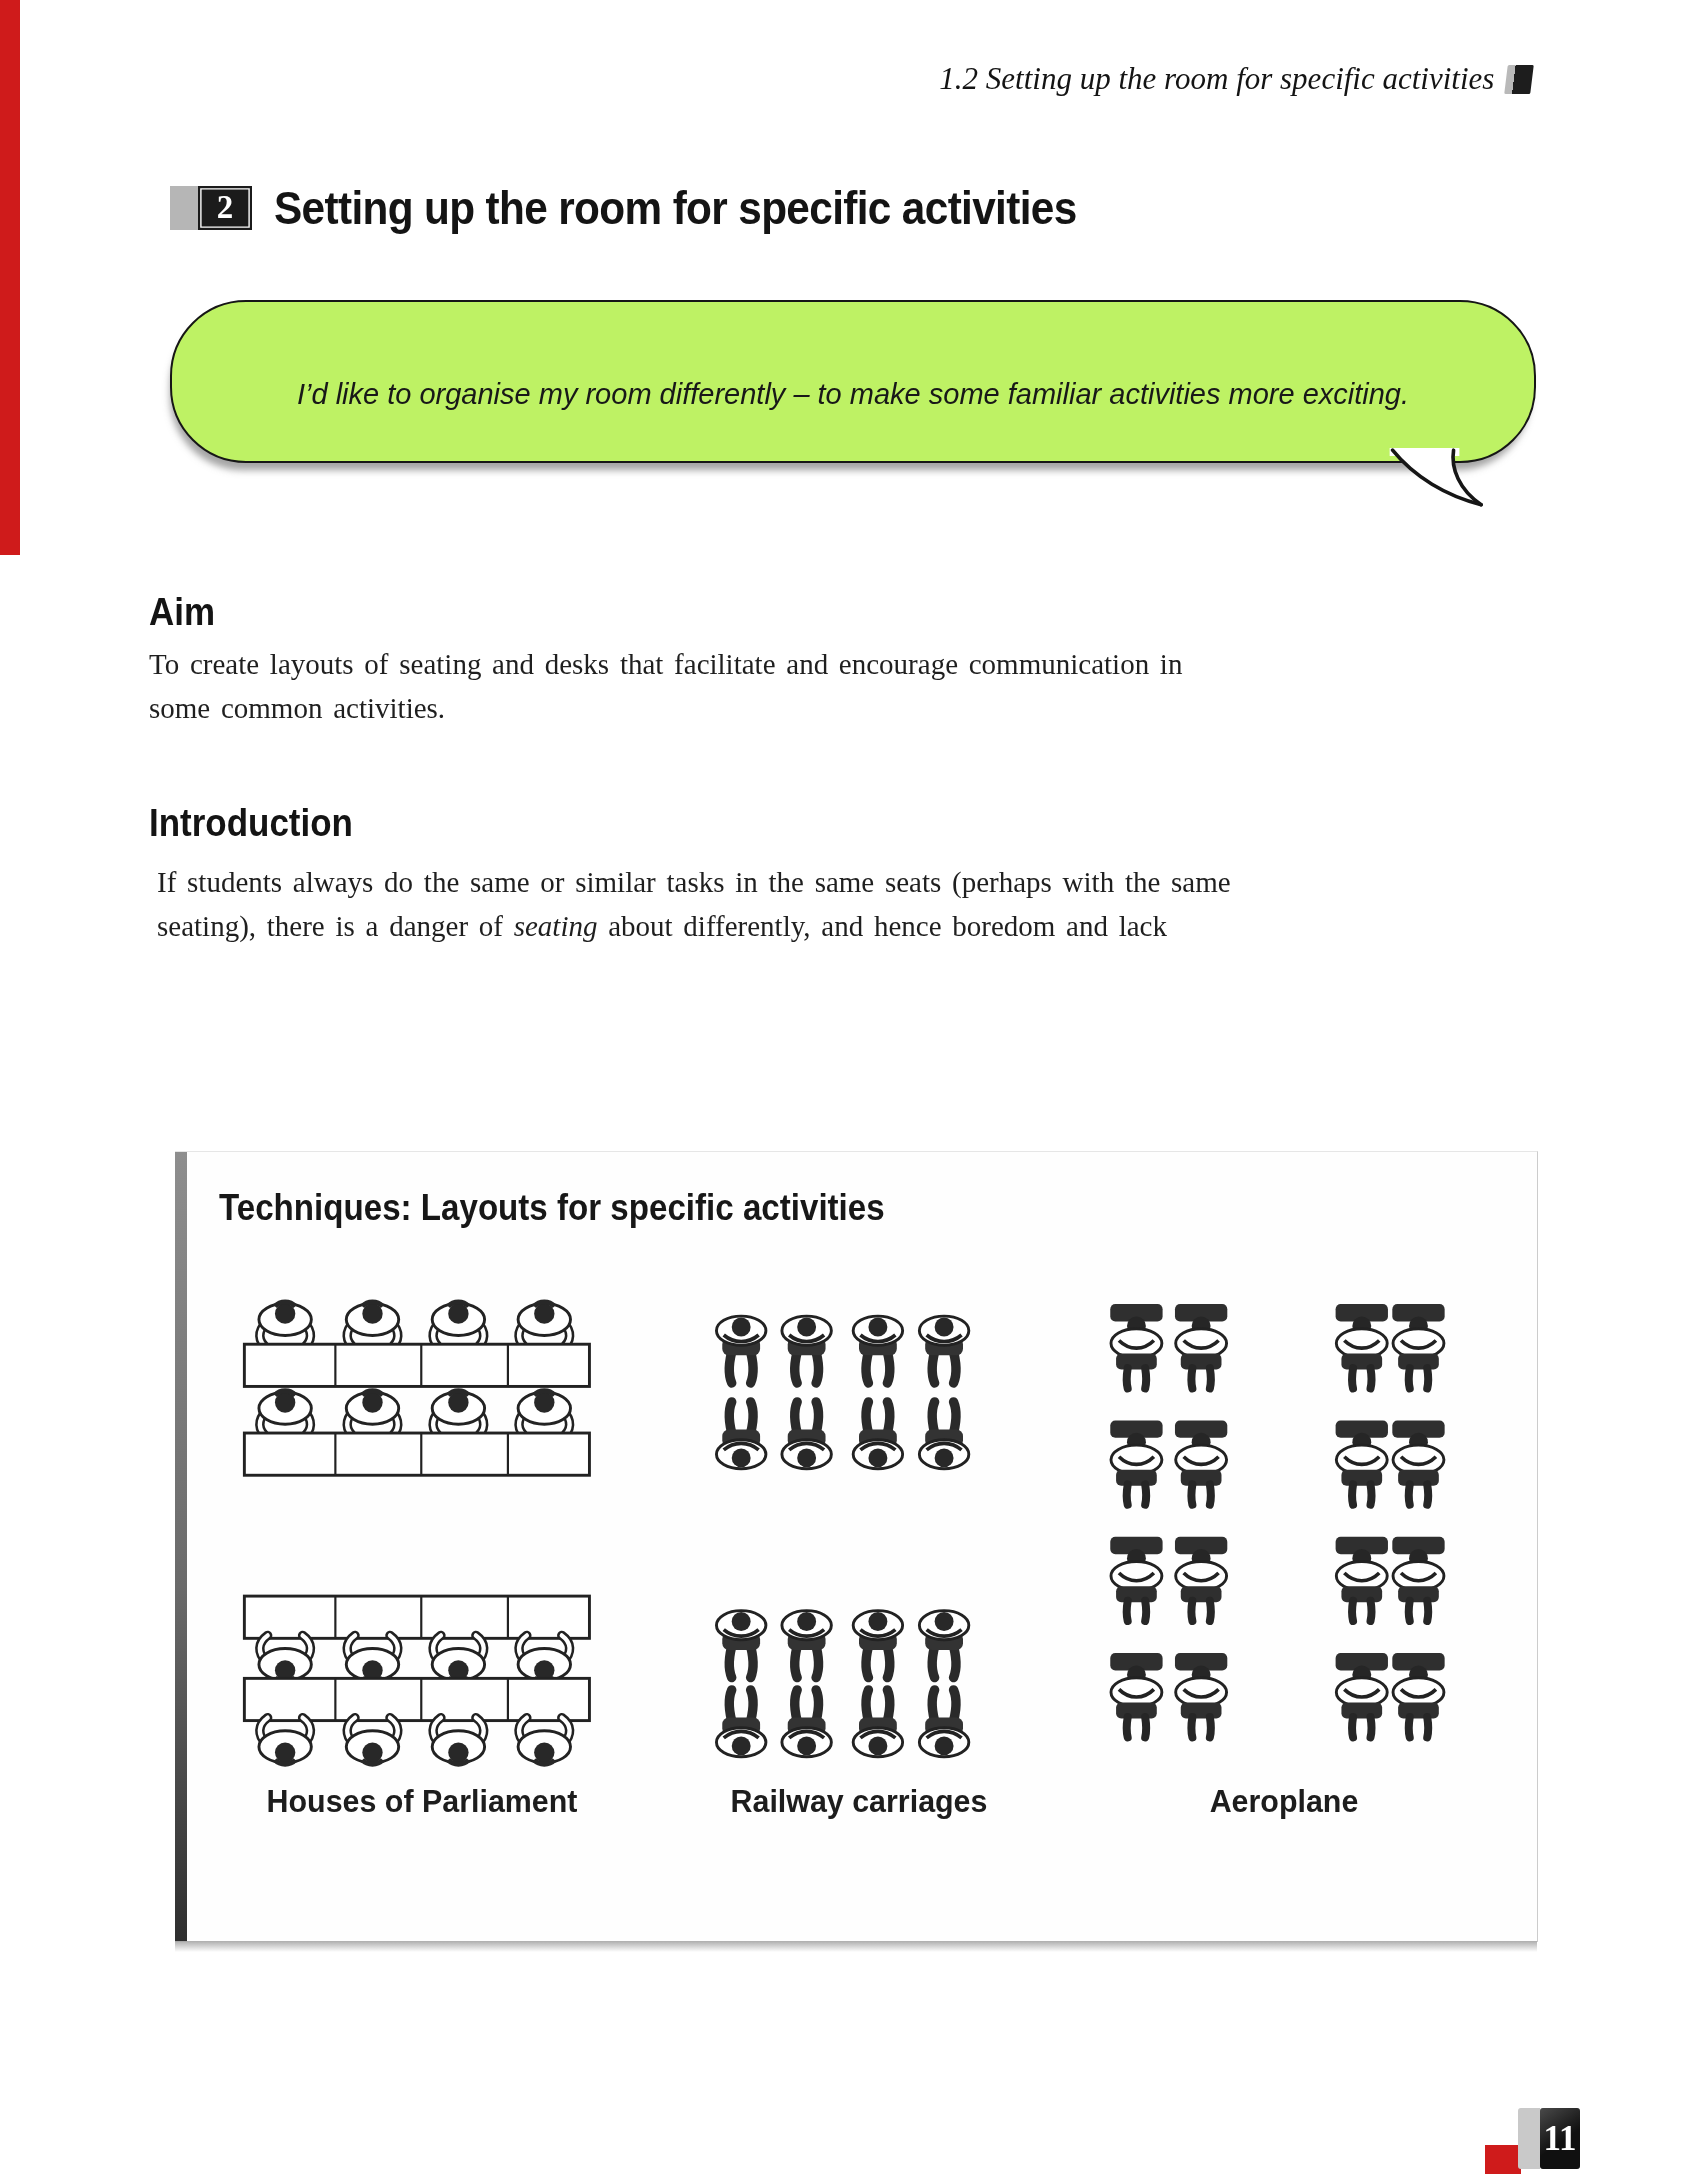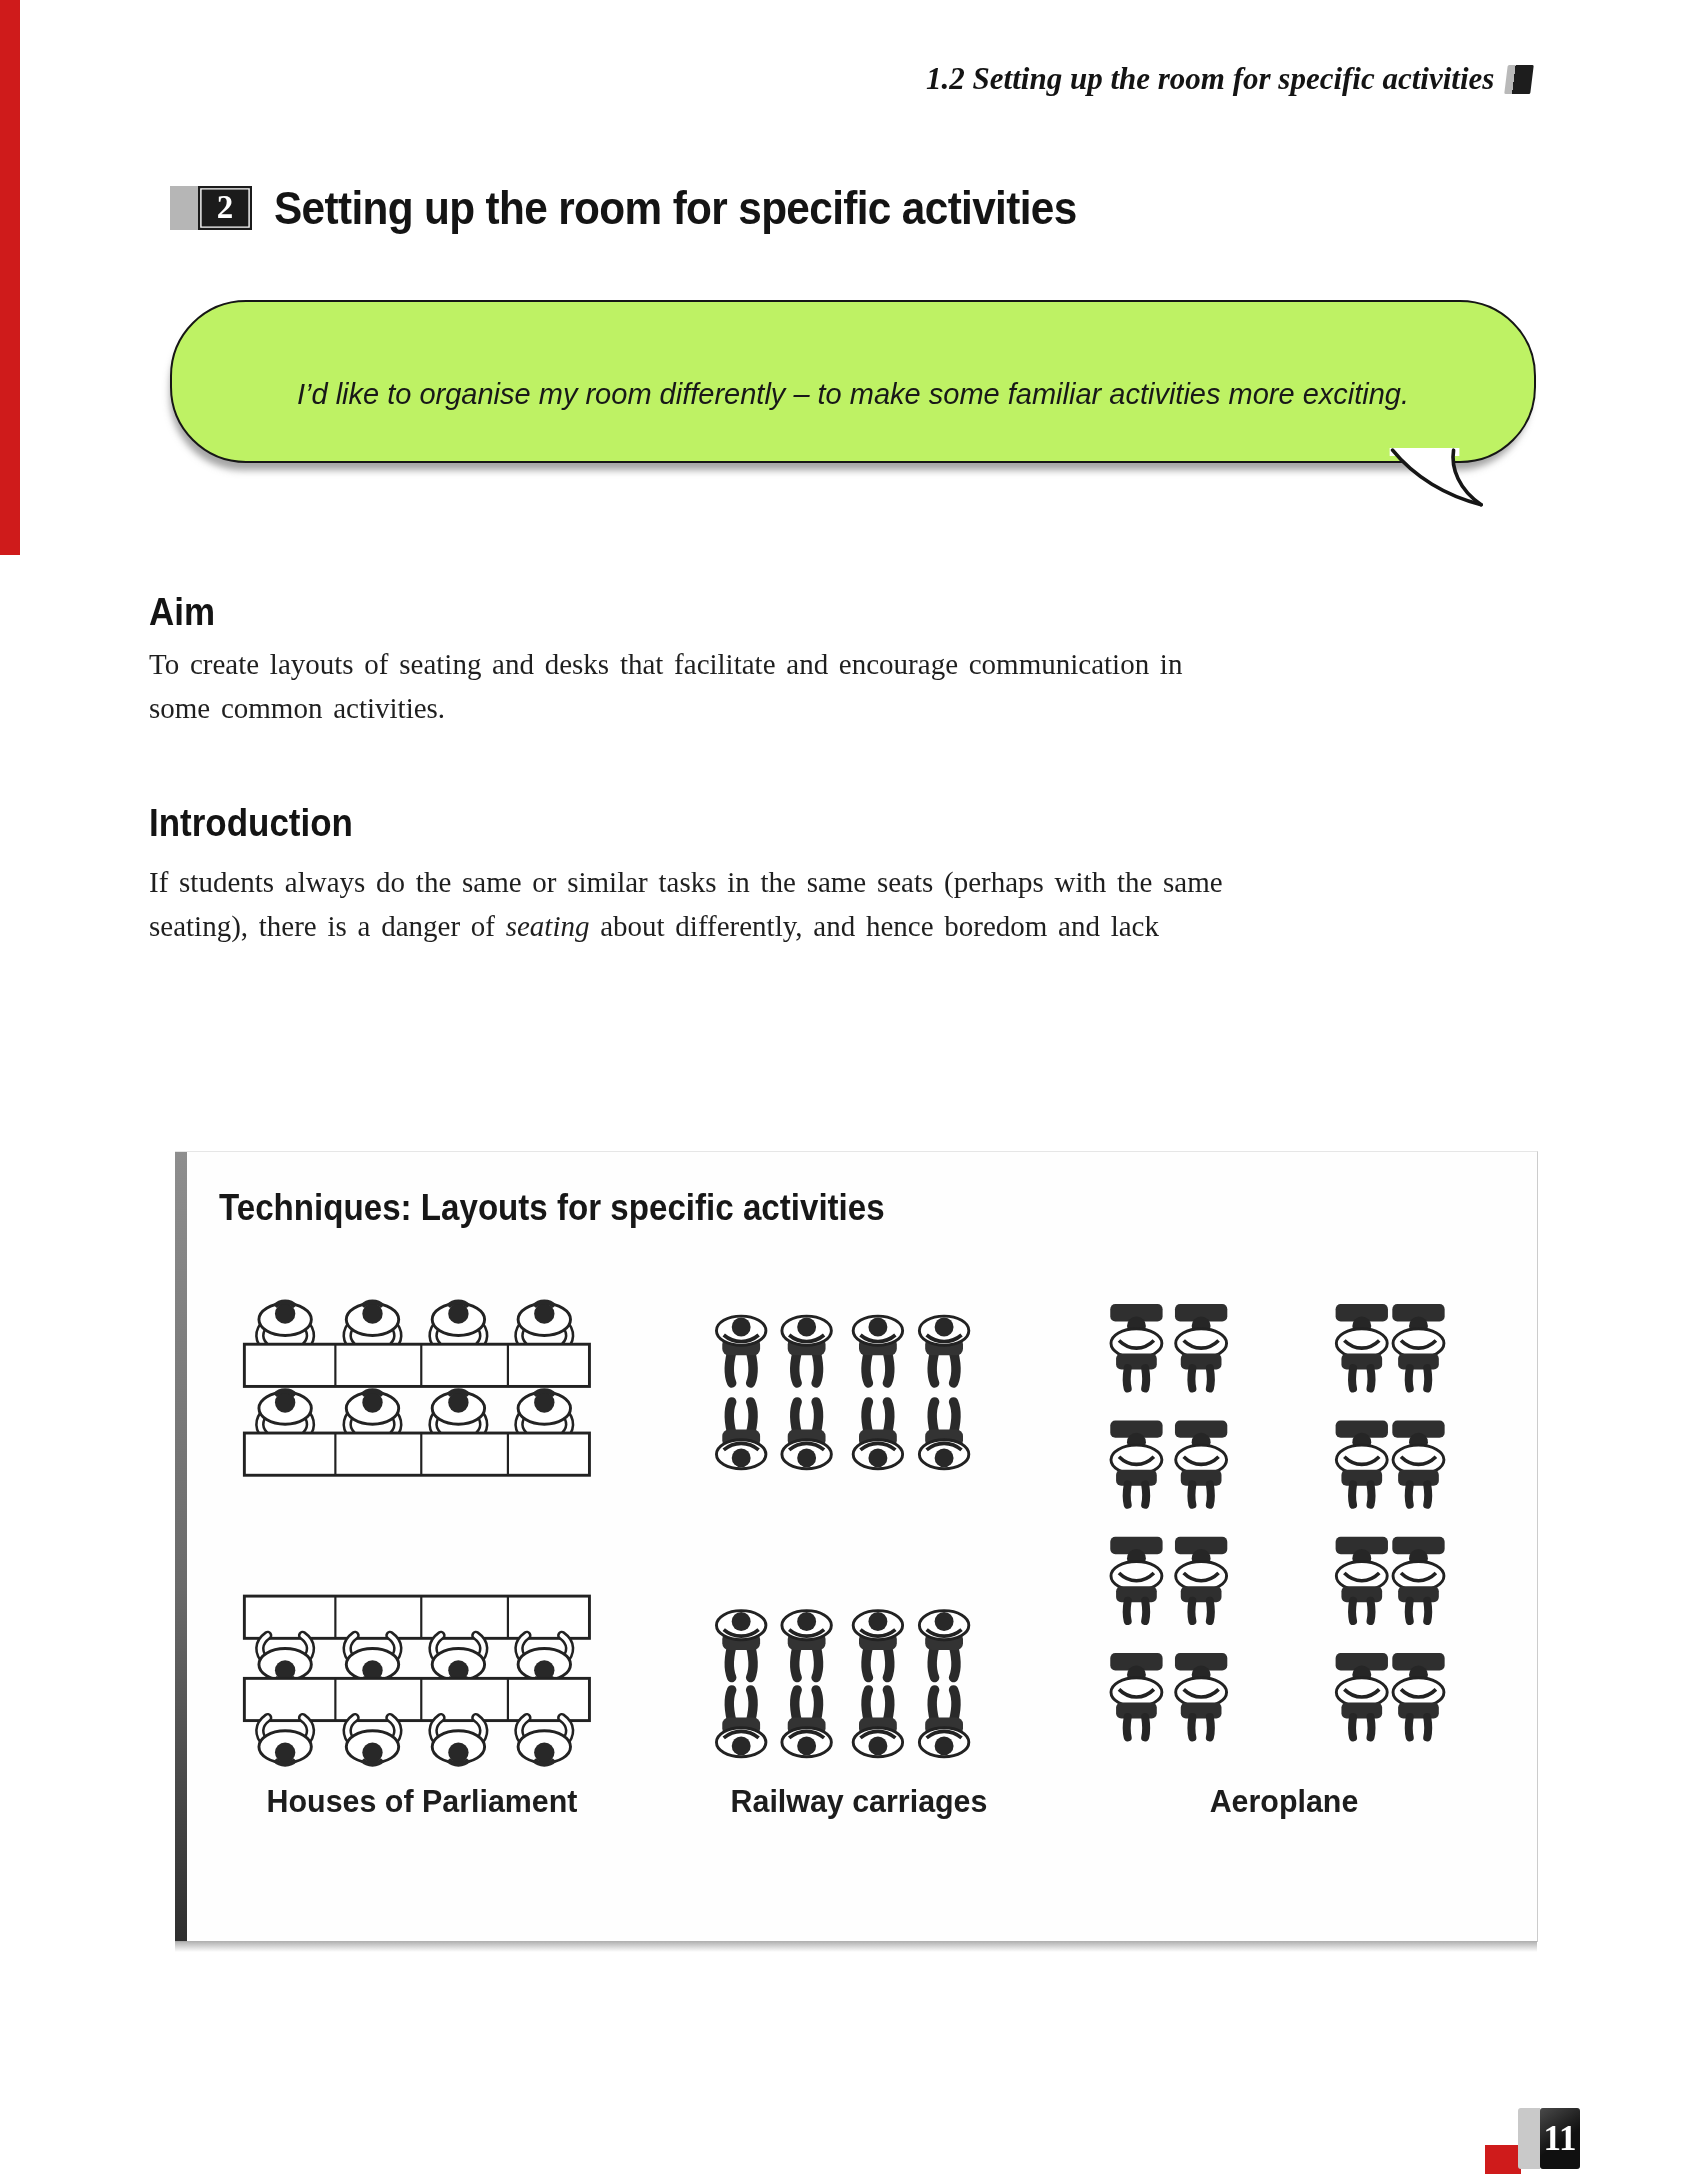--- a/index.html
+++ b/index.html
@@ -13,21 +13,21 @@
   }
   
   .red-bar{position:absolute;left:0;top:0;width:19.6px;height:555px;background:#cf1b1b;}
   
   .running-header{
     position:absolute;top:61px;right:157px;
     display:flex;align-items:center;gap:11.6px;
   }
   .running-header .rh-text{
     font-family:"Liberation Serif",serif;
-    font-style:italic;font-weight:bold;
+    font-style:italic;font-weight:normal;
     font-size:31px;letter-spacing:0px;color:#141414;
     white-space:nowrap;
   }
   .rh-icon{
     width:26px;height:29px;flex:0 0 auto;
     background:linear-gradient(to right,#b9b9b9 0 30%,#1d1d1d 30%);
     transform:skewX(-7deg);
     border-radius:1.5px;
   }
   
@@ -149,21 +149,21 @@
     <path d="M146 78 C116 58 104 28 108 3" fill="none" stroke="#161616" stroke-width="5" stroke-linecap="round"></path>
   </svg>
 
   <h2 class="sec-heading" style="top:591px;margin:0;">Aim</h2>
   <div class="body-text" style="top:642px;">
     <span class="line">To create layouts of seating and desks that facilitate and encourage communication in</span>
     <span class="line">some common activities.</span>
   </div>
 
   <h2 class="sec-heading" style="top:802px;margin:0;">Introduction</h2>
-  <div class="body-text" style="top:860px;">
+  <div class="body-text" style="top:860px;margin-left:8px;">
     <span class="line">If students always do the same or similar tasks in the same seats (perhaps with the same</span>
     <span class="line"><span>seating), there is a danger of </span><span class="it">seating</span><span> about differently, and hence boredom and lack</span></span>
   </div>
 
   <div class="tech-box">
     <div class="tech-spine"></div>
     <div class="tech-bottom-shadow"></div>
     <h3 class="tech-heading" style="margin:0;">Techniques: Layouts for specific activities</h3>
   </div>
 

